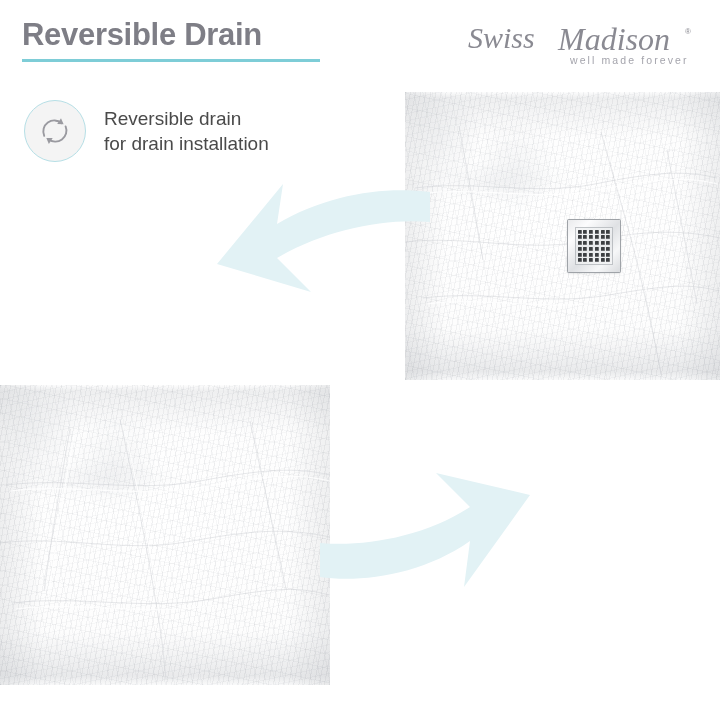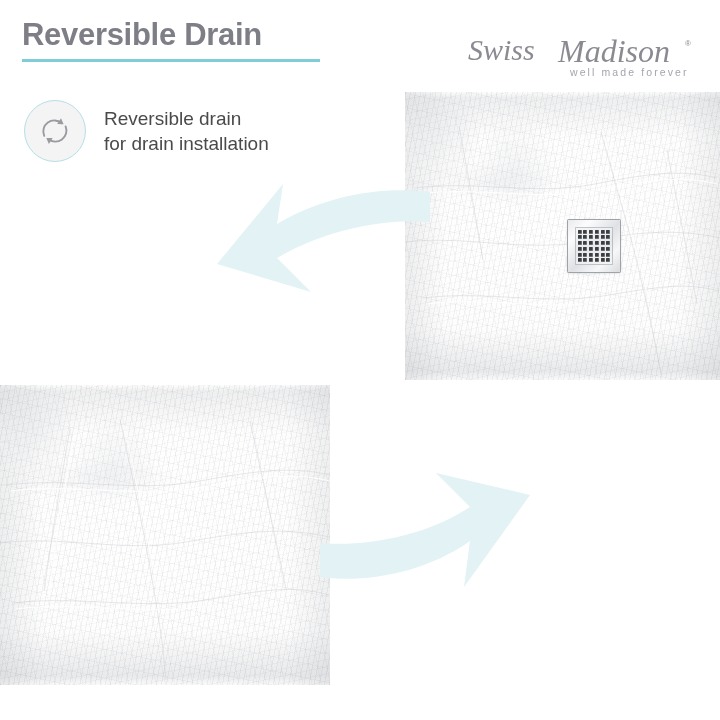--- a/index.html
+++ b/index.html
@@ -72,21 +72,20 @@
   }
   .feature-text span { display: block; white-space: nowrap; }
 
   
   .brand {
     position: absolute;
     right: 22px;
     top: 16px;
     width: 232px;
     height: 56px;
-    margin-top: 12px;
   }
   .brand svg { display: block; }
 
   
   .product {
     position: absolute;
     overflow: hidden;
     background: #fbfbfb;
   }
   #product-top { left: 405px; top: 92px; width: 315px; height: 288px; }

